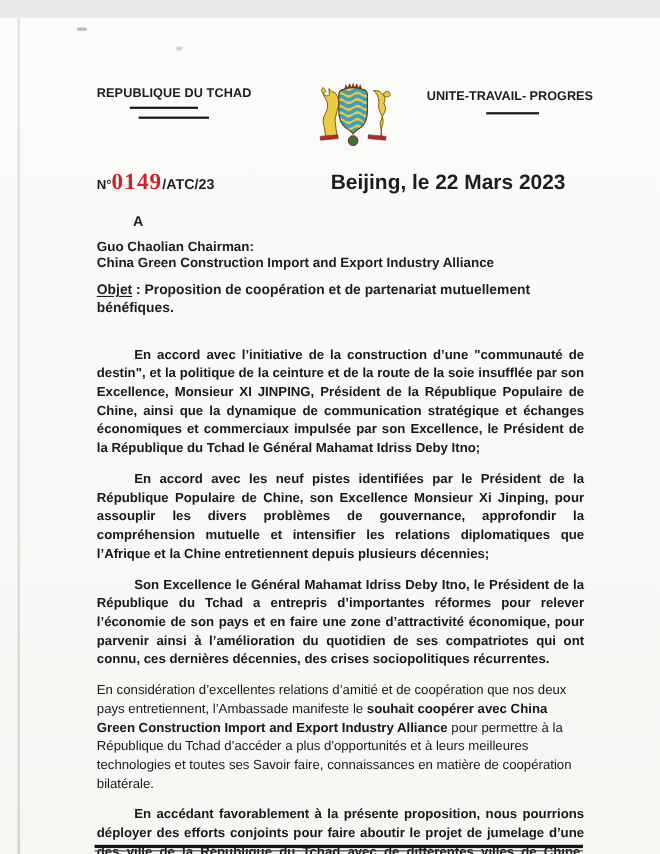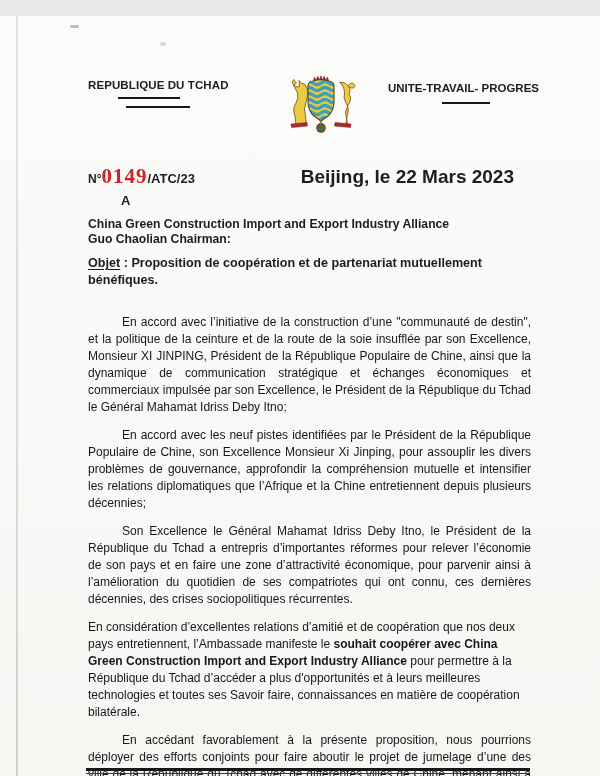--- a/index.html
+++ b/index.html
@@ -20,42 +20,42 @@
   .lh-left{position:absolute;top:63px;left:88px;font-weight:bold;font-size:11.5px;letter-spacing:.1px;}
   .lh-left .line2{margin-top:0;}
   .rule{height:2px;background:#15151a;}
   .rule1{width:62px;margin:6px 0 7px 30px;}
   .rule2{width:64px;margin:7px 0 0 38px;}
   .lh-emblem{position:absolute;top:56px;left:283px;width:76px;height:64px;}
   .lh-right{position:absolute;top:66px;left:388px;font-weight:bold;font-size:11.5px;}
   .rule3{width:48px;margin:8px 0 0 54px;}
 
   
-  .refrow{position:absolute;top:148px;left:88px;right:86px;display:flex;
-    justify-content:space-between;align-items:center;}
+  .refrow{position:absolute;top:137px;left:88px;right:86px;display:flex;
+    justify-content:space-between;align-items:flex-end;}
   .refnum{font-weight:bold;font-size:12px;white-space:nowrap;}
   .ref-red{font-family:"Liberation Serif",serif;font-weight:bold;font-size:21px;
     color:#cf2228;letter-spacing:1px;}
   .ref-suffix{font-size:13px;}
   .dateline{font-weight:bold;font-size:19px;white-space:nowrap;}
 
   
   .to-label{position:absolute;top:177px;left:121px;font-weight:bold;font-size:13px;}
   .recipient{position:absolute;top:201px;left:88px;font-weight:bold;font-size:12.2px;line-height:14.5px;}
 
   
   .subject{position:absolute;top:239px;left:88px;width:442px;font-weight:bold;
     font-size:12.6px;line-height:16.5px;}
   .subject-label{text-decoration:underline;text-underline-offset:2px;}
 
   
   .body-text{position:absolute;top:298px;left:88px;width:443px;font-size:12px;
     line-height:17px;color:#17171d;}
   .para{margin:0 0 11px 0;text-align:justify;}
-  .para.indent{text-indent:34px;}
+  .para.indent{text-indent:34px;font-weight:bold;}
   .para b{font-weight:bold;}
 
   
   .footer{position:absolute;left:86px;right:70px;top:752px;}
   .footer-rule{height:2px;border-top:3px solid #161616;border-bottom:1px solid #3a3a3a;background:transparent;}
   .footer-address{margin-top:3px;font-weight:bold;font-size:9.3px;text-align:left;
     white-space:nowrap;letter-spacing:-.15px;color:#101010;}
 </style>
 </head>
 <body>
@@ -112,22 +112,22 @@
     <div class="rule rule3"></div>
   </div>
 
   <div class="refrow">
     <div class="refnum"><span>N°</span><span class="ref-red">0149</span><span class="ref-suffix">/ATC/23</span></div>
     <div class="dateline">Beijing, le 22 Mars 2023</div>
   </div>
 
   <div class="to-label">A</div>
   <div class="recipient">
+    <div>Guo Chaolian Chairman:</div>
     <div>China Green Construction Import and Export Industry Alliance</div>
-    <div>Guo Chaolian Chairman:</div>
   </div>
 
   <div class="subject"><span class="subject-label">Objet</span><span> : </span><span>Proposition de coopération et de partenariat mutuellement bénéfiques.</span></div>
 
   <div class="body-text" id="letter-body">
       <p class="para indent" style="text-align: justify;"><span>En accord avec l’initiative de la construction d’une "communauté de destin", et la politique de la ceinture et de la route de la soie insufflée par son Excellence, Monsieur XI JINPING, Président de la République Populaire de Chine, ainsi que la dynamique de communication stratégique et échanges économiques et commerciaux impulsée par son Excellence, le Président de la République du Tchad le Général Mahamat Idriss Deby Itno;</span></p>
       <p class="para indent" style="text-align: justify;"><span>En accord avec les neuf pistes identifiées par le Président de la République Populaire de Chine, son Excellence Monsieur Xi Jinping, pour assouplir les divers problèmes de gouvernance, approfondir la compréhension mutuelle et intensifier les relations diplomatiques que l’Afrique et la Chine entretiennent depuis plusieurs décennies;</span></p>
       <p class="para indent" style="text-align: justify;"><span>Son Excellence le Général Mahamat Idriss Deby Itno, le Président de la République du Tchad a entrepris d’importantes réformes pour relever l’économie de son pays et en faire une zone d’attractivité économique, pour parvenir ainsi à l’amélioration du quotidien de ses compatriotes qui ont connu, ces dernières décennies, des crises sociopolitiques récurrentes.</span></p>
       <p class="para" style="text-align: left;"><span>En considération d’excellentes relations d’amitié et de coopération que nos deux pays entretiennent, l’Ambassade manifeste le </span><b>souhait coopérer avec  China Green Construction Import and Export Industry Alliance</b><span> pour permettre à la République du Tchad d’accéder a plus d'opportunités et à leurs meilleures technologies et toutes ses Savoir faire, connaissances en matière de coopération bilatérale.</span></p>
       <p class="para indent" style="text-align: justify;"><span>En accédant favorablement à la présente proposition, nous pourrions déployer des efforts conjoints pour faire aboutir le projet de jumelage d’une des ville de la République du Tchad avec de différentes villes de Chine, menant ainsi à bien les neuf domaines de coopération et les cinq liens de « la Ceinture et la Route » initiés par son Excellence Monsieur Xi Jinping, Président de la République Populaire de Chine, à</span></p>

